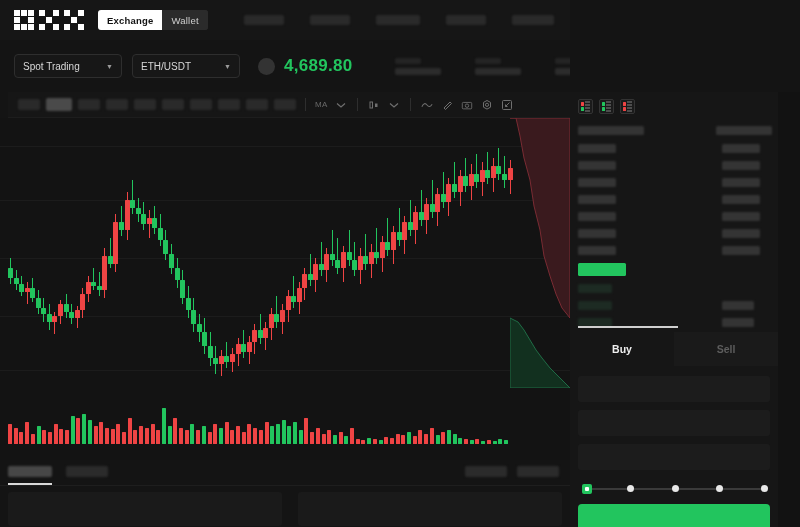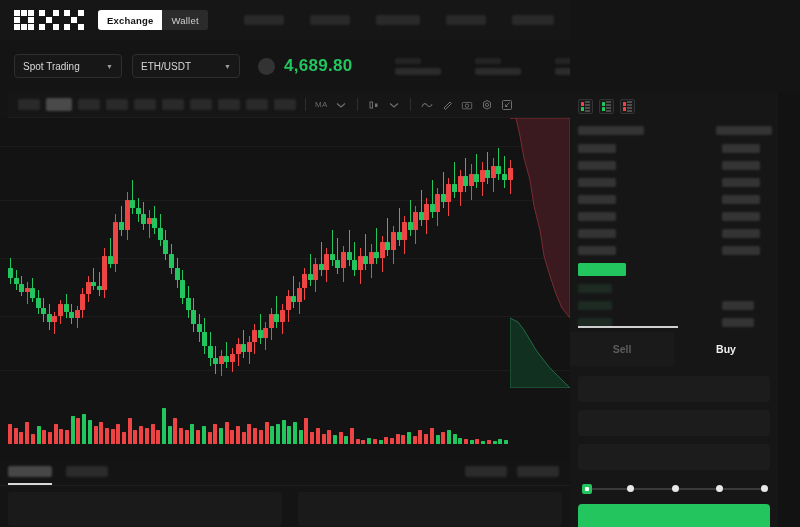--- a/index.html
+++ b/index.html
@@ -846,22 +846,22 @@
         <div class="obrow blurred" style="left: 152px; width: 32px; top: 209px; background: rgb(52, 52, 52);"></div>
         <div class="obrow blurred" style="left: 8px; width: 34px; top: 226px; background: rgb(29, 43, 35);"></div>
         <div class="obrow blurred" style="left: 152px; width: 32px; top: 226px; background: rgb(52, 52, 52);"></div>
         <div class="obrow blurred" style="left: 8px; width: 34px; top: 243px; background: rgb(29, 43, 35);"></div>
         <div class="obrow blurred" style="left: 152px; width: 32px; top: 243px; background: rgb(52, 52, 52);"></div>
       </div>
 
     <div class="ob-progress" id="ob-progress" style="left: 8px; top: 234px; width: 99.84px;"></div>
 
     <div class="bstabs" style="top:240px">
+      <div class="bstab on">Buy</div>
       <div class="bstab off">Sell</div>
-      <div class="bstab on">Buy</div>
     </div>
 
     <div id="form-rows">
         <div class="form-row" style="top: 284px;"></div>
         <div class="form-row" style="top: 318px;"></div>
         <div class="form-row" style="top: 352px;"></div>
       </div>
 
     <div class="slider" style="top:392px">
       <div class="strack"></div>

